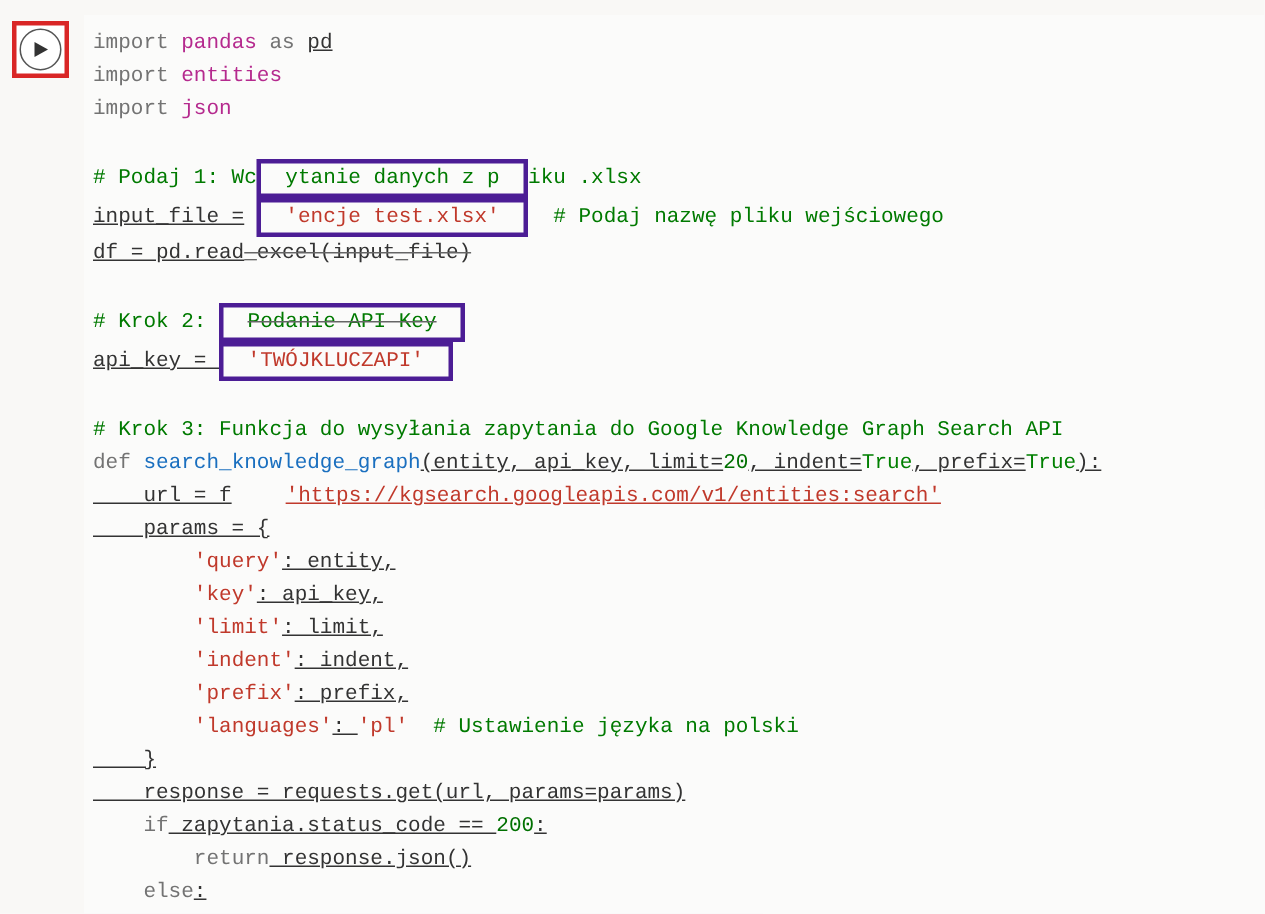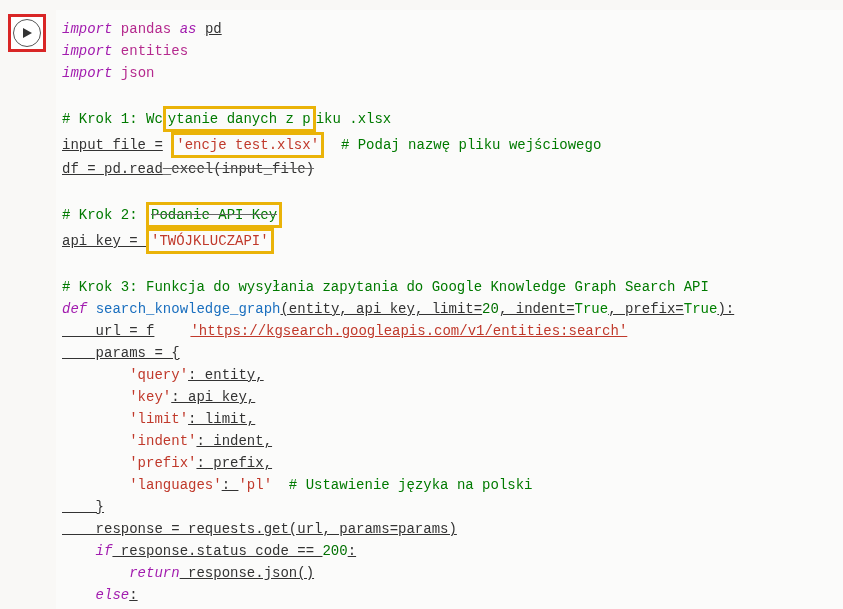--- a/index.html
+++ b/index.html
@@ -49,33 +49,33 @@
   .code-area {
     flex: 1;
     padding: 8px 8px 8px 6px;
     line-height: 22px;
     white-space: pre;
     color: #333;
     position: relative;
     background: #fbfbfa;
   }
   
-  .kw   { color: #a21caf; font-style: italic; }   
+  .kw   { color: #737373; }   
   .kw2  { color: #b52a8e; text-align: right; }   
   .cmt  { color: #007a00; }   
   .str  { color: #c0392b; }   
   .url  { color: #c0392b; text-decoration: underline; margin-left: 36px; }
   .num  { color: #007000; }
   .id   { color: #333; text-decoration: underline; }
   .assign-kw { color: #008000; }
 
   
   .hl-red {
-    border: 3px solid #eab308;
-    padding: 0 2px;
+    border: 3px solid #4c1d95;
+    padding: 0 16px;
     display: inline-block;
     line-height: 20px;
     position: relative;
   }
   .strike {
     text-decoration: line-through;
     text-decoration-color: #666;
   }
 </style>
 </head>
@@ -89,36 +89,36 @@
           <polygon points="2,1 11,6 2,11" fill="#333"></polygon>
         </svg>
       </div>
     </div>
   </div>
 
   <div class="code-area"><span class="kw">import</span> <span class="kw2">pandas</span> <span class="kw">as</span> <span class="id">pd</span>
 <span class="kw">import</span> <span class="kw2">entities</span>
 <span class="kw">import</span> <span class="kw2">json</span>
 
-<span class="cmt"># Krok 1: Wc</span><span class="hl-red"><span class="cmt">ytanie danych z p</span></span><span class="cmt">iku .xlsx</span>
+<span class="cmt"># Podaj 1: Wc</span><span class="hl-red"><span class="cmt">ytanie danych z p</span></span><span class="cmt">iku .xlsx</span>
 <span class="id">input_file =</span> <span class="hl-red"><span class="str">'encje test.xlsx'</span></span>  <span class="cmt"># Podaj nazwę pliku wejściowego</span>
 <span class="id">df = pd.read</span><span class="id strike">_excel(input_file)</span>
 
 <span class="cmt"># Krok 2: </span><span class="hl-red"><span class="cmt strike">Podanie API Key</span></span>
 <span class="id">api_key = </span><span class="hl-red"><span class="str">'TWÓJKLUCZAPI'</span></span>
 
 <span class="cmt"># Krok 3: Funkcja do wysyłania zapytania do Google Knowledge Graph Search API</span>
 <span class="kw">def</span> <span style="color:#1a6fbf">search_knowledge_graph</span><span class="id">(entity, api_key, limit=</span><span class="num">20</span><span class="id">, indent=</span><span class="assign-kw">True</span><span class="id">, prefix=</span><span class="assign-kw">True</span><span class="id">):</span>
 <span class="id">    url = f</span><span class="url">'https://kgsearch.googleapis.com/v1/entities:search'</span>
 <span class="id">    params = {</span>
         <span class="str">'query'</span><span class="id">: entity,</span>
         <span class="str">'key'</span><span class="id">: api_key,</span>
         <span class="str">'limit'</span><span class="id">: limit,</span>
         <span class="str">'indent'</span><span class="id">: indent,</span>
         <span class="str">'prefix'</span><span class="id">: prefix,</span>
         <span class="str">'languages'</span><span class="id">: </span><span class="str">'pl'</span><span class="cmt">  # Ustawienie języka na polski</span>
 <span class="id">    }</span>
 <span class="id">    response = requests.get(url, params=params)</span>
-    <span class="kw">if</span><span class="id"> response.status_code == </span><span class="num">200</span><span class="id">:</span>
+    <span class="kw">if</span><span class="id"> zapytania.status_code == </span><span class="num">200</span><span class="id">:</span>
         <span class="kw">return</span><span class="id"> response.json()</span>
     <span class="kw">else</span><span class="id">:</span>
          </div>
 </div>
 
 </body></html>

